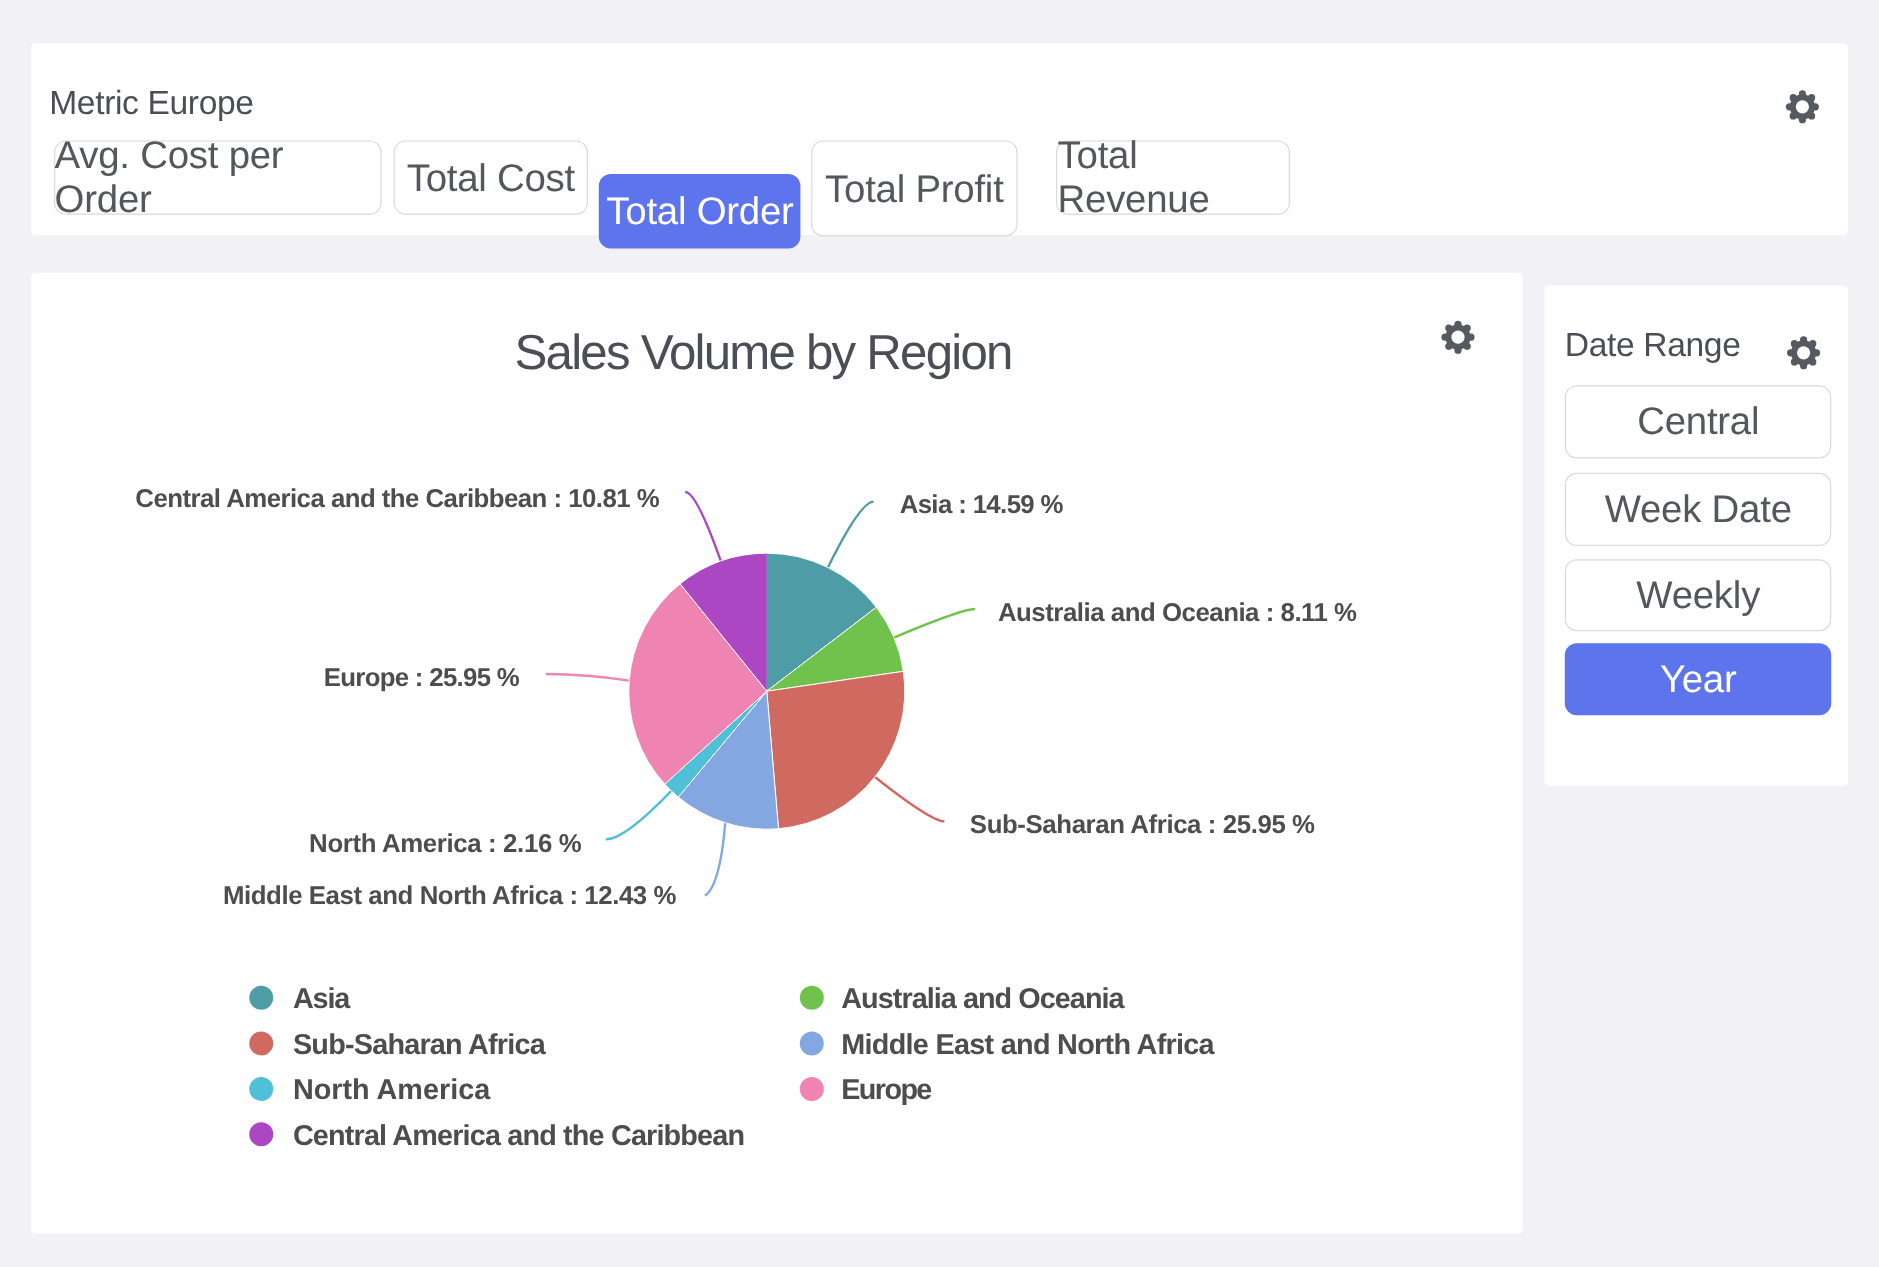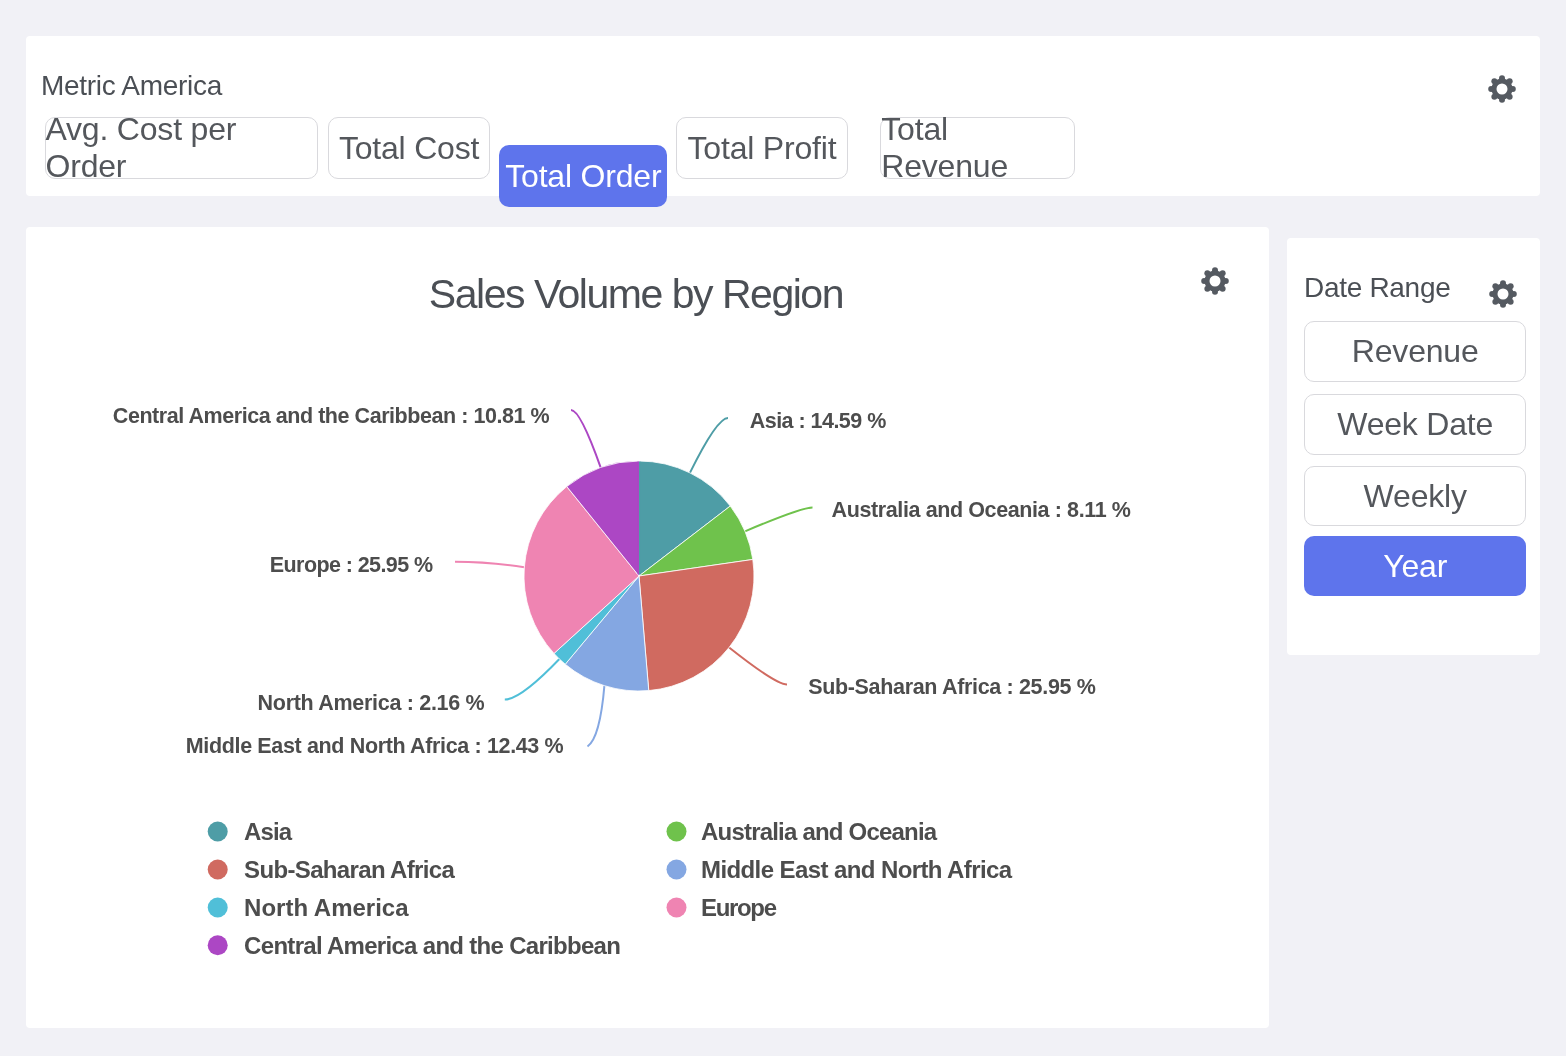--- a/index.html
+++ b/index.html
@@ -9,25 +9,25 @@
     background:#fff;color:#54575c;font-size:32px;display:flex;align-items:center;justify-content:center;
     letter-spacing:-0.2px;}
   .btn.sel{background:#5e74ec;border:none;color:#fff;}
   .hdr{position:absolute;color:#4b4f55;font-size:28px;line-height:28px;letter-spacing:-0.3px;}
   .gear{position:absolute;}
 </style>
 </head>
 <body>
 
 <div class="card" style="left:26px;top:36px;width:1514px;height:160px;">
-  <div class="hdr" style="left:15px;top:36px;">Metric America</div>
+  <div class="hdr" style="left:15px;top:36px;">Metric Europe</div>
   <div class="btn" style="left:18.5px;top:81px;width:273px;height:62px;">Avg. Cost per Order</div>
   <div class="btn" style="left:301.8px;top:81px;width:162.5px;height:62px;">Total Cost</div>
   <div class="btn sel" style="left:473.3px;top:81px;width:168px;height:62px;margin-top:28px;">Total Order</div>
-  <div class="btn" style="left:650.2px;top:81px;width:171.5px;height:62px;">Total Profit</div>
+  <div class="btn" style="left:650.2px;top:81px;width:171.5px;height:80px;">Total Profit</div>
   <div class="btn" style="left:831.3px;top:81px;width:194.7px;height:62px;margin-left:23px;">Total Revenue</div>
   <svg class="gear" style="left:1461px;top:38px;" width="30" height="30" viewBox="0 0 30 30">
     <g fill="#555a61">
       <circle cx="15" cy="15" r="10.5"></circle>
       <circle cx="15" cy="4.2" r="3"></circle>
         <circle cx="15" cy="25.8" r="3"></circle>
       <circle cx="4.2" cy="15" r="3"></circle>
         <circle cx="25.8" cy="15" r="3"></circle>
       <circle cx="7.36" cy="7.36" r="3"></circle>
         <circle cx="22.64" cy="7.36" r="3"></circle>
@@ -121,17 +121,17 @@
         <circle cx="15" cy="25.8" r="3"></circle>
       <circle cx="4.2" cy="15" r="3"></circle>
         <circle cx="25.8" cy="15" r="3"></circle>
       <circle cx="7.36" cy="7.36" r="3"></circle>
         <circle cx="22.64" cy="7.36" r="3"></circle>
       <circle cx="7.36" cy="22.64" r="3"></circle>
         <circle cx="22.64" cy="22.64" r="3"></circle>
     </g>
     <circle cx="15" cy="15" r="5.5" fill="#fff"></circle>
   </svg>
-  <div class="btn" style="left:17.4px;top:83.4px;width:221.6px;height:61px;">Revenue</div>
+  <div class="btn" style="left:17.4px;top:83.4px;width:221.6px;height:61px;">Central</div>
   <div class="btn" style="left:17.4px;top:155.8px;width:221.6px;height:61px;">Week Date</div>
   <div class="btn sel" style="left:17.4px;top:298.4px;width:221.6px;height:60px;">Year</div>
   <div class="btn" style="left:17.4px;top:228.3px;width:221.6px;height:60px;">Weekly</div>
 </div>
 
 </body></html>

